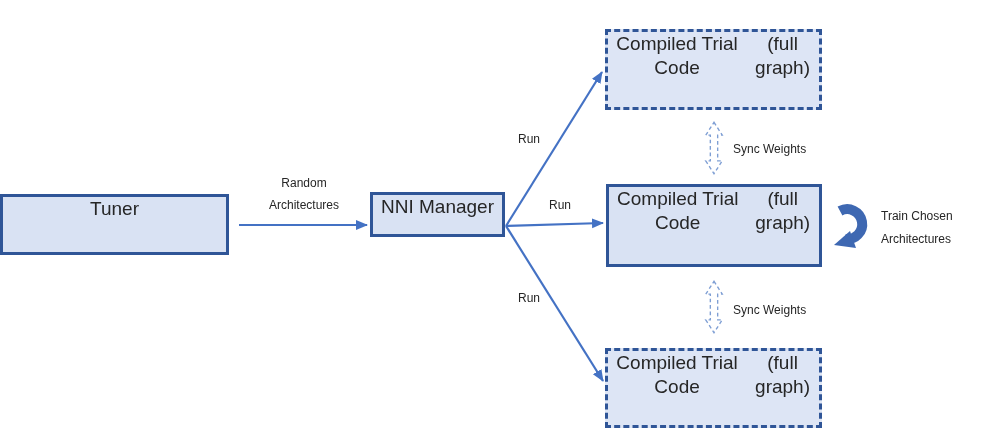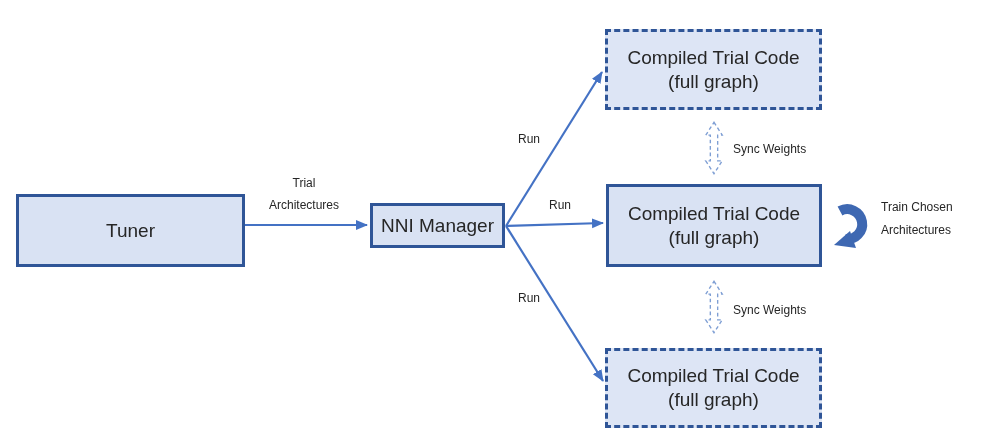--- a/index.html
+++ b/index.html
@@ -14,22 +14,22 @@
   }
   .overlay {
     position: absolute;
     left: 0; top: 0;
     width: 989px; height: 441px;
     pointer-events: none;
   }
   .node {
     position: absolute;
     display: flex;
-    flex-direction: column;
-    align-items: center;
+    flex-direction: row;
+    align-items: flex-start;
     justify-content: center;
     text-align: center;
     font-size: 19px;
     line-height: 24px;
     box-sizing: border-box;
   }
   .node.solid {
     background: #d9e2f3;
     border: 3px solid #2f5597;
   }
@@ -37,35 +37,35 @@
     background: #dde5f5;
     border: 3px dashed #2f5597;
   }
   .lbl {
     position: absolute;
     font-size: 12px;
     line-height: 22px;
     white-space: nowrap;
   }
   .lbl.center { text-align: center; }
-  #tuner    { left: 16px;  top: 194px; width: 229px; height: 73px; }
-  #nni      { left: 370px; top: 203px; width: 135px; height: 45px; }
+  #tuner    { left: 0;  top: 194px; width: 229px; height: 61px; }
+  #nni      { left: 370px; top: 192px; width: 135px; height: 45px; }
   #trial-top{ left: 605px; top: 29px;  width: 217px; height: 81px; }
   #trial-mid{ left: 606px; top: 184px; width: 216px; height: 83px; }
   #trial-bot{ left: 605px; top: 348px; width: 217px; height: 80px; }
   #chosen-label { left: 242px; top: 172px; width: 124px; }
   #run-top    { left: 518px; top: 128px; width: 38px; }
   #run-middle { left: 549px; top: 194px; width: 38px; }
   #run-bottom { left: 518px; top: 287px; width: 38px; }
   #sync-top-arrow    { position: absolute; left: 703px; top: 119px; width: 22px; height: 58px; }
   #sync-bottom-arrow { position: absolute; left: 703px; top: 278px; width: 22px; height: 58px; }
   #sync-top-label    { left: 733px; top: 138px; }
   #sync-bottom-label { left: 733px; top: 299px; }
   #loop-arrow  { position: absolute; left: 833px; top: 197px; width: 38px; height: 58px; }
-  #train-label { left: 881px; top: 196px; line-height: 23px; }
+  #train-label { left: 881px; top: 205px; line-height: 23px; }
 </style>
 </head>
 <body>
 
 <div class="canvas">
 
   <svg class="overlay" viewBox="0 0 989 441" xmlns="http://www.w3.org/2000/svg">
     <defs>
       <marker id="ah" markerUnits="userSpaceOnUse" markerWidth="13" markerHeight="11" refX="11" refY="5" orient="auto">
         <path d="M0,0 L12,5 L0,10 Z" fill="#4472c4"></path>
@@ -94,21 +94,21 @@
     <span>Compiled Trial Code</span>
     <span>(full graph)</span>
   </div>
 
   <div class="node dashed" id="trial-bot">
     <span>Compiled Trial Code</span>
     <span>(full graph)</span>
   </div>
 
   <div class="lbl center" id="chosen-label">
-    <div>Trial</div>
+    <div>Random</div>
     <div>Architectures</div>
   </div>
 
   <div class="lbl" id="run-top">Run</div>
   <div class="lbl" id="run-middle">Run</div>
   <div class="lbl" id="run-bottom">Run</div>
 
   <svg id="sync-top-arrow" viewBox="0 0 24 58" xmlns="http://www.w3.org/2000/svg">
     <polygon points="12,1 21,15 16,15 16,43 21,43 12,57 3,43 8,43 8,15 3,15" fill="none" stroke="#7f9fd4" stroke-width="1.5" stroke-dasharray="4 3"></polygon>
   </svg>

